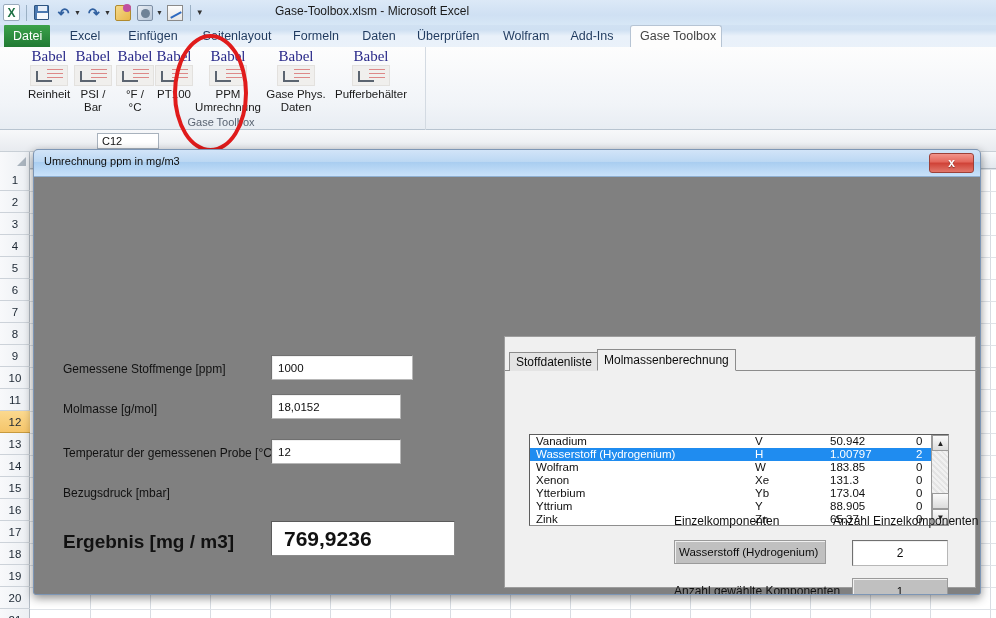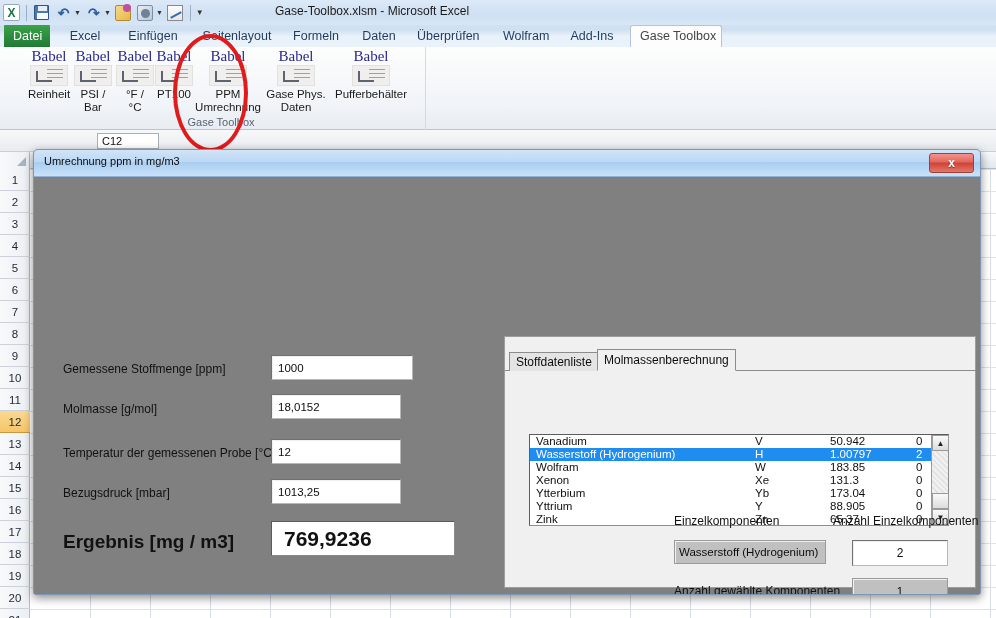--- a/index.html
+++ b/index.html
@@ -541,21 +541,20 @@
       <div class="lbl" style="left:25px;top:182px">Gemessene Stoffmenge [ppm]</div>
       <div class="tfield" style="left:233px;top:175px;width:142px;height:25px">1000</div>
 
       <div class="lbl" style="left:25px;top:222px">Molmasse [g/mol]</div>
       <div class="tfield" style="left:233px;top:214px;width:130px;height:25px">18,0152</div>
 
       <div class="lbl" style="left:25px;top:266px">Temperatur der gemessenen Probe [°C]</div>
       <div class="tfield" style="left:233px;top:259px;width:130px;height:25px">12</div>
 
       <div class="lbl" style="left:25px;top:306px">Bezugsdruck [mbar]</div>
-      <div class="tfield" style="left:233px;top:299px;width:130px;height:25px">1013,25</div>
 
       <div class="result-lbl" style="left:25px;top:351px">Ergebnis [mg / m3]</div>
       <div class="result-field" style="left:233px;top:341px;width:184px;height:35px">769,9236</div>
 
       <div class="subpanel">
         <div class="tabstrip">
           <div class="tabline"></div>
           <div class="ptab" style="left:4px">Stoffdatenliste</div>
           <div class="ptab sel" style="left:92px">Molmassenberechnung</div>
         </div>

